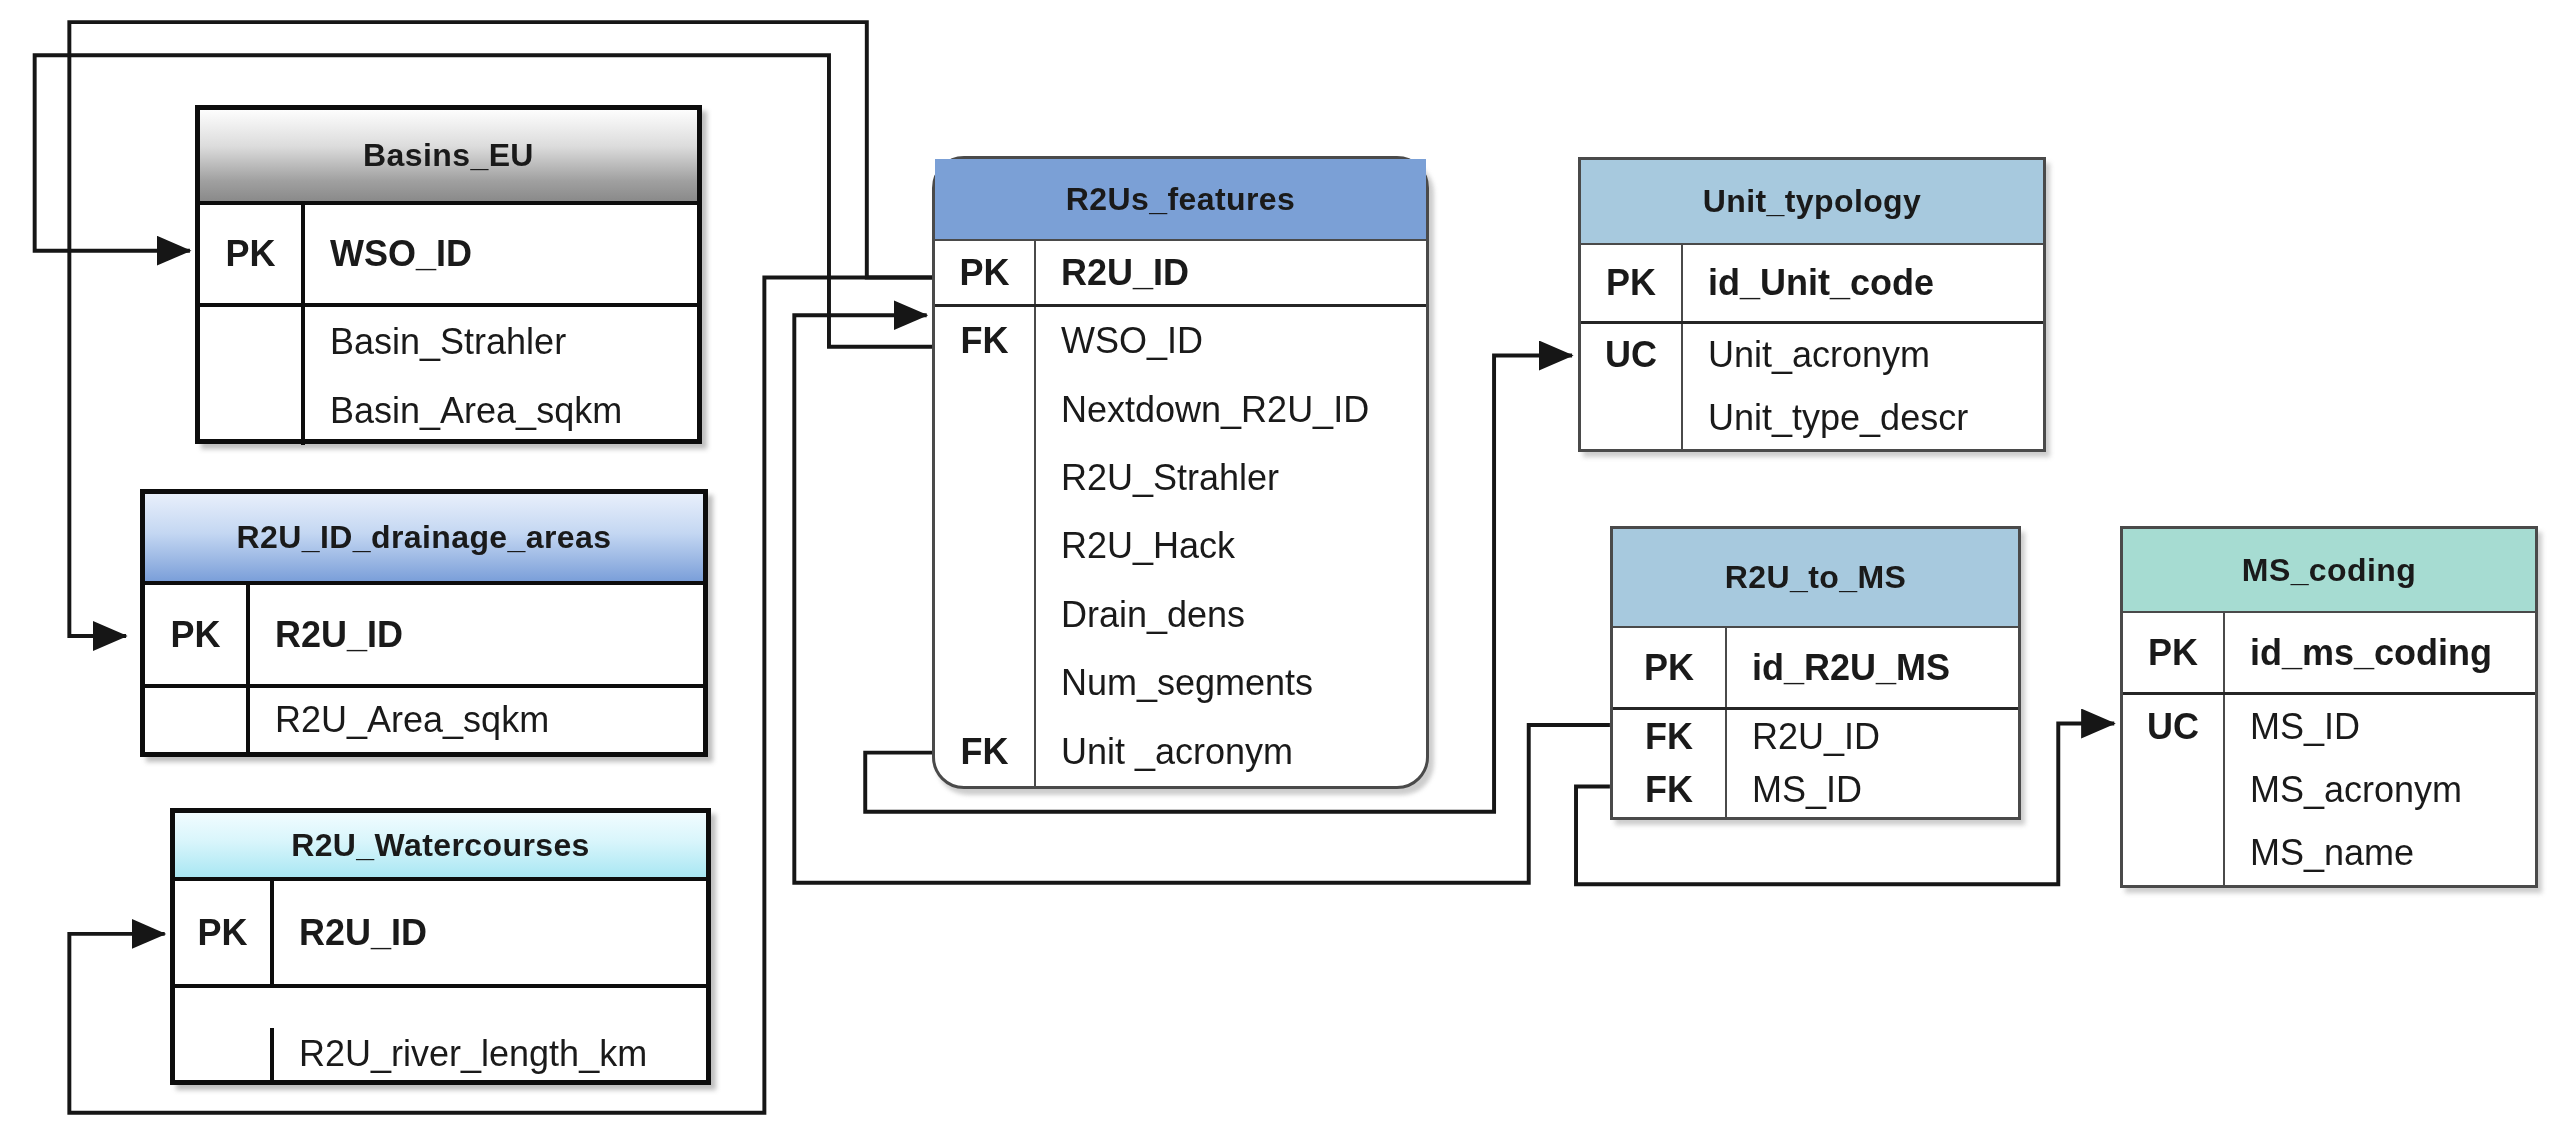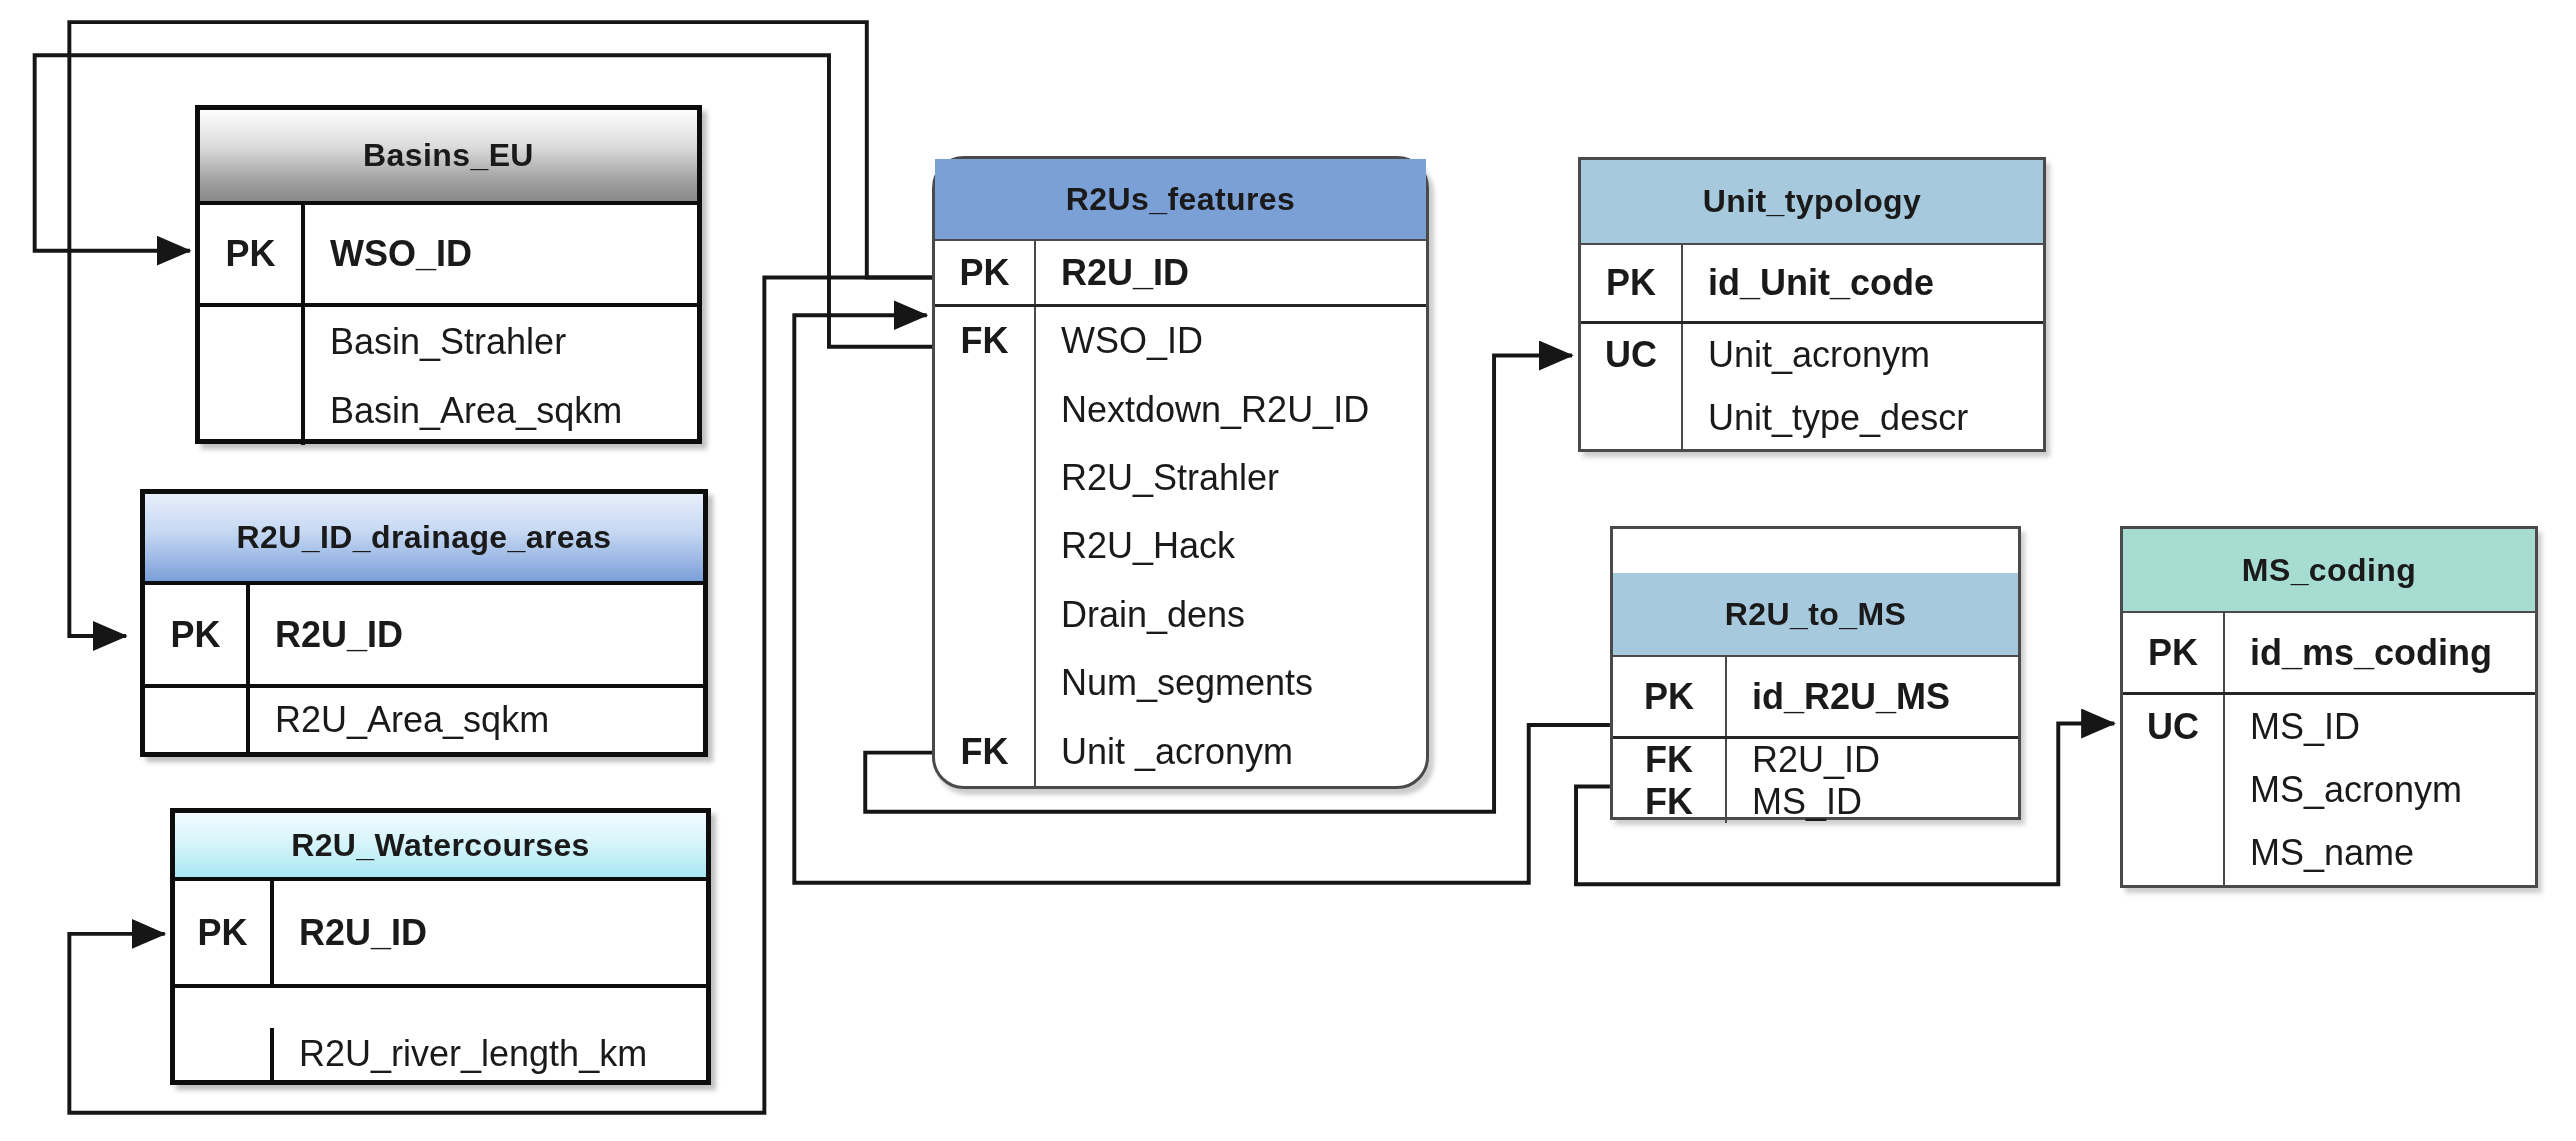--- a/index.html
+++ b/index.html
@@ -179,21 +179,21 @@
       <div class="fieldcell">Unit_acronym</div>
     </div>
     <div class="row frow">
       <div class="keycell"></div>
       <div class="fieldcell">Unit_type_descr</div>
     </div>
   </div>
 </div>
 
 <div class="tbl thin" style="left:1610px;top:526px;width:411px;height:294px;--kw:114px;">
-  <div class="hdr flat-steel" style="height:84px;margin-top:44px;">
+  <div class="hdr flat-steel" style="height:99px;">
     <span>R2U_to_MS</span>
   </div>
   <div class="tbody">
     <div class="row pkrow" style="flex:0 0 82px;">
       <div class="keycell">PK</div>
       <div class="fieldcell bold">id_R2U_MS</div>
     </div>
     <div class="row frow">
       <div class="keycell">FK</div>
       <div class="fieldcell">R2U_ID</div>

